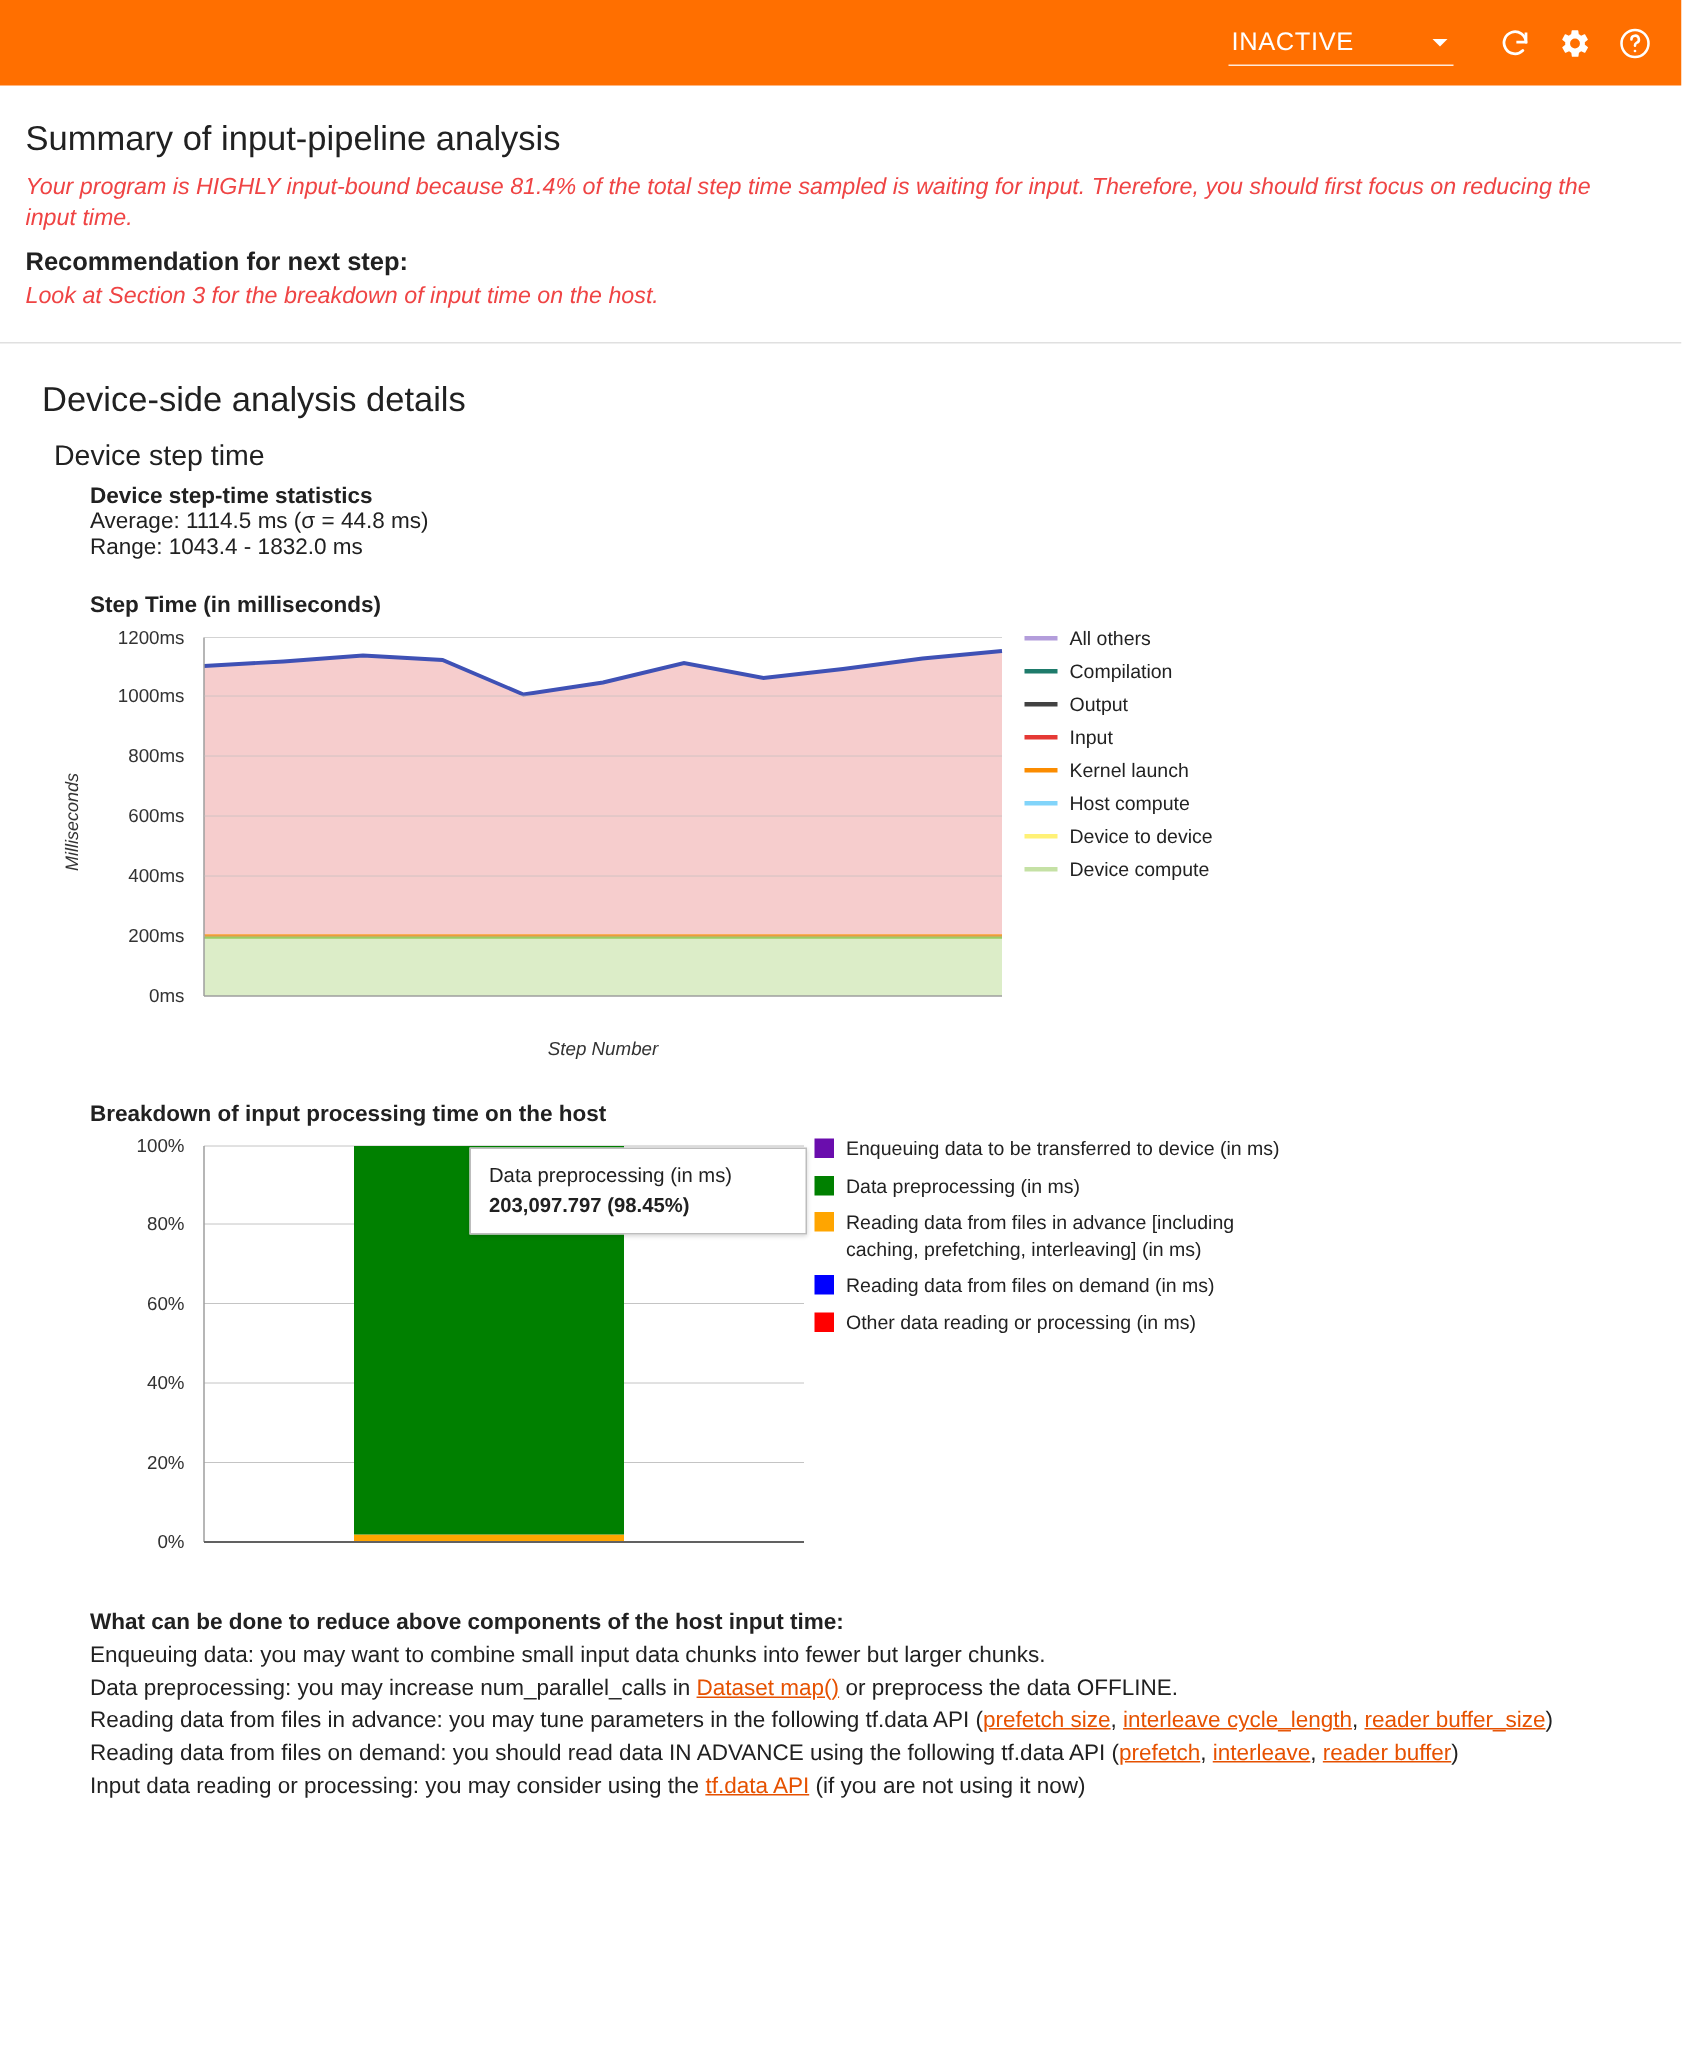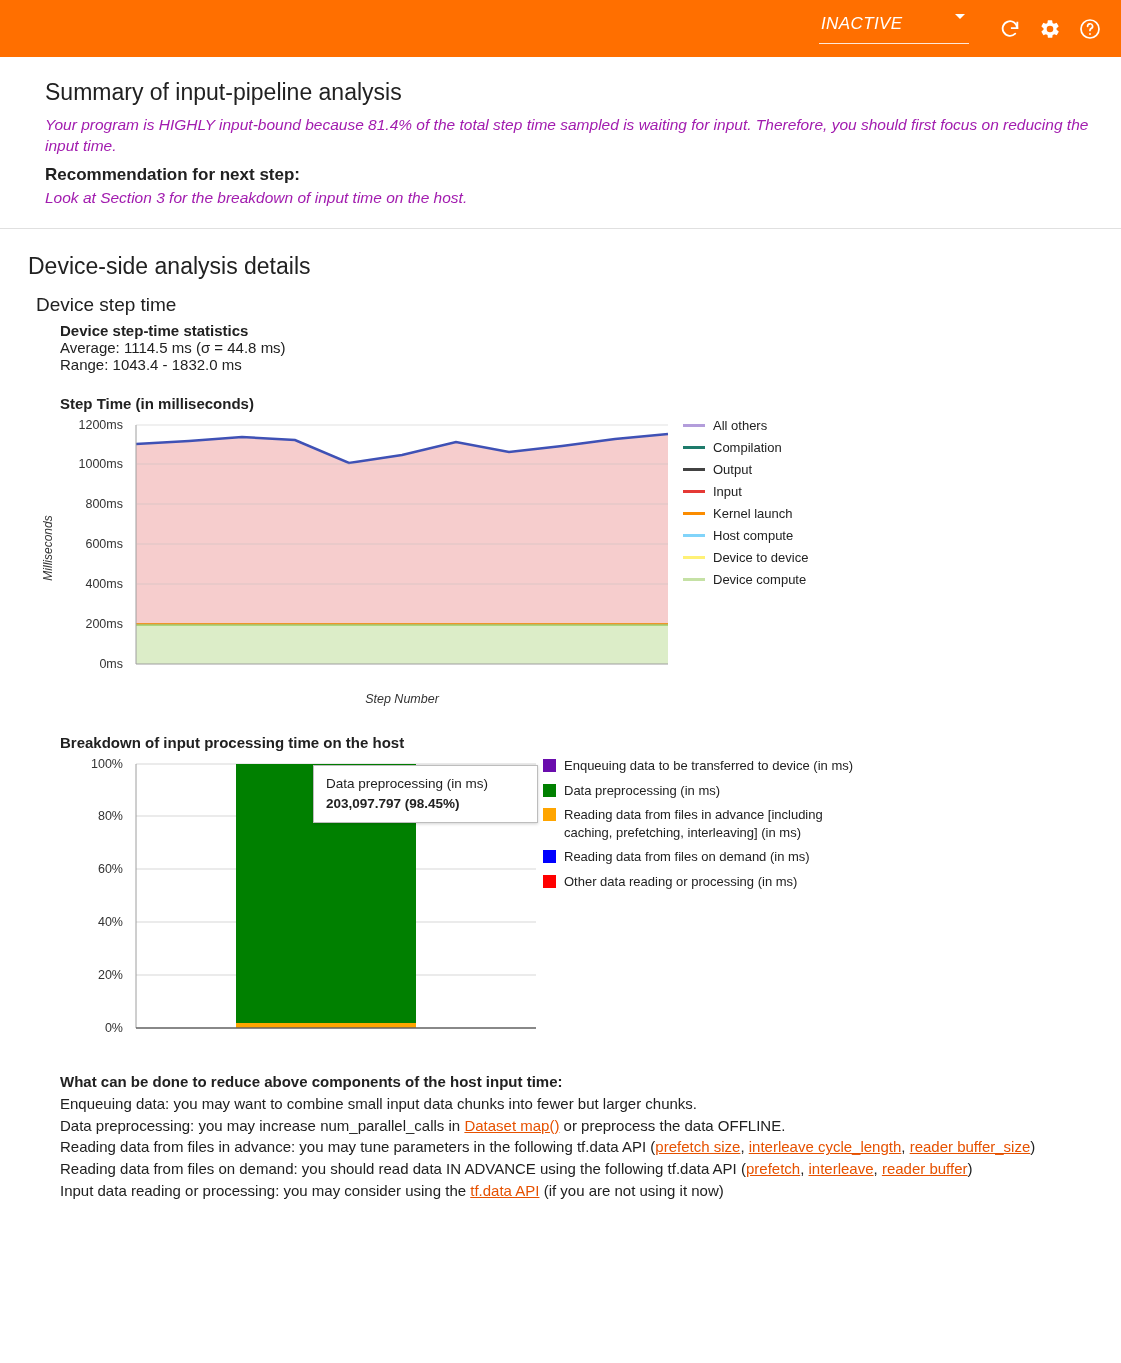--- a/index.html
+++ b/index.html
@@ -11,48 +11,48 @@
     color:#212121;
     overflow:hidden;
   }
   
   .topbar {
     height:57px; background:#ff6f00;
     display:flex; align-items:center; justify-content:flex-end;
     padding-right:14px; gap:0px;
   }
   .run-select {
-    display:flex; gap:0px;
+    display:flex; align-items:center; gap:0px;
     border-bottom:1px solid rgba(255,255,255,.85);
     min-width:150px; height:30px;
-    padding:0 4px 0 2px; margin-right:18px;font-style:italic;
+    padding:0 4px 0 2px; margin-right:18px;
   }
   .run-select .value {
     color:#fff; font-size:17px; letter-spacing:.4px; flex:1;
     font-family:"Liberation Sans", sans-serif;
   }
   .caret {
     width:0;height:0;border-left:5px solid transparent;border-right:5px solid transparent;
     border-top:5px solid #fff; margin-left:8px;
   }
   .icon-btn {
     width:34px;height:34px;display:flex;align-items:center;justify-content:center;
     color:#fff; margin-left:6px;
   }
   .icon-btn svg { display:block; }
   
   .summary {
-    padding:22px 28px 20px 45px;
+    padding:22px 28px 20px 17px;
     border-bottom:1px solid #e0e0e0;
   }
   .summary h1 {
     font-size:23px; font-weight:400; margin:0 0 8px 0; color:#212121;
   }
   .summary .italic {
-    font-style:italic; font-size:15.5px; line-height:1.38; margin:0; color:#a21caf;
+    font-style:italic; font-size:15.5px; line-height:1.38; margin:0; color:#ef4444;
   }
   .summary .rec-title {
     font-weight:bold; font-size:17px; margin:8px 0 2px 0;
   }
   
   .section { padding:0 28px; }
   h2.section-title {
     font-size:23px; font-weight:400; margin:24px 0 8px 0;
   }
   h3.sub-title {

